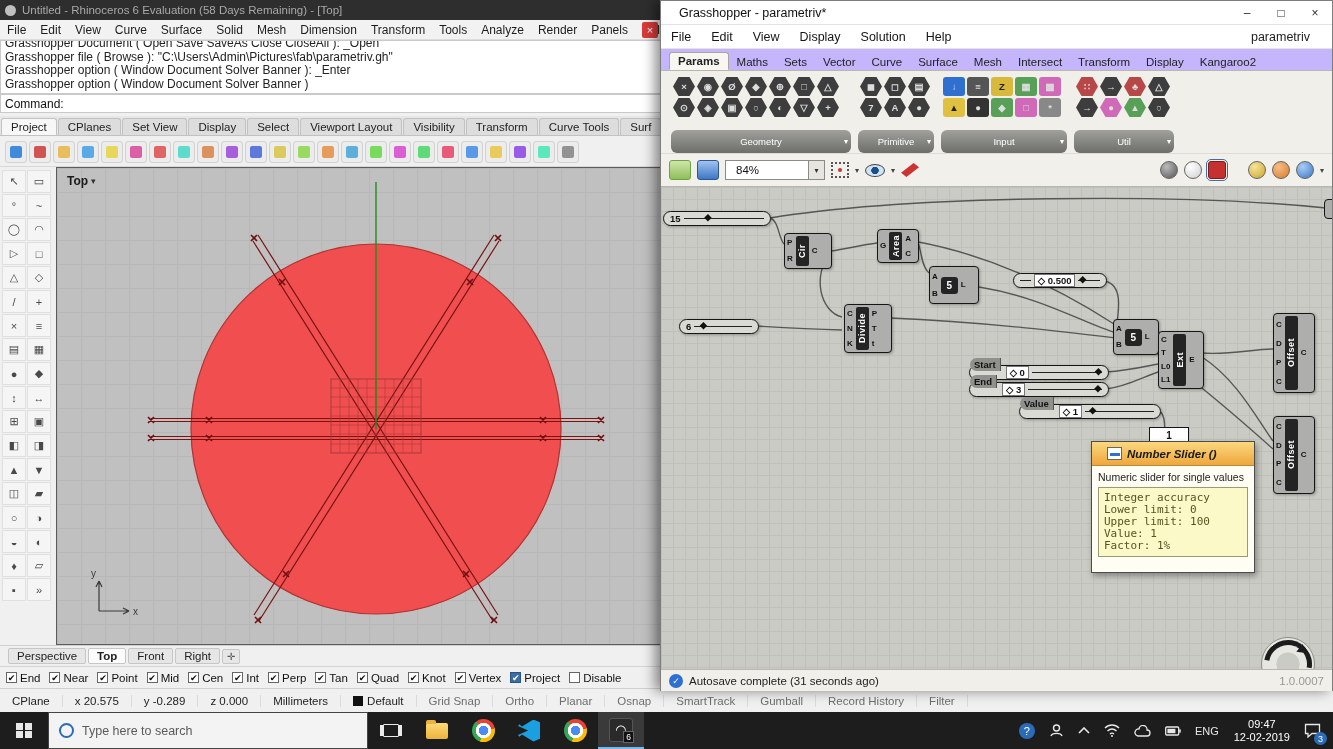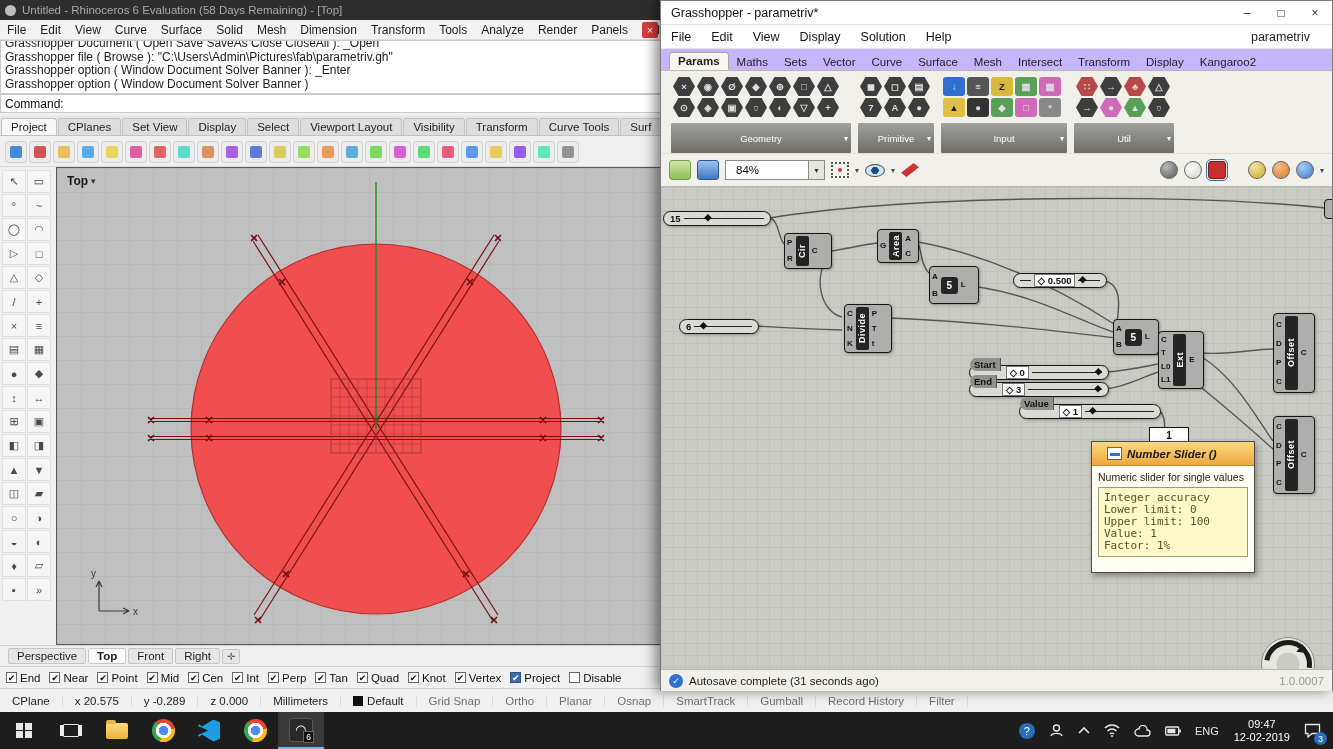--- a/index.html
+++ b/index.html
@@ -80,43 +80,43 @@
   #rh-status{position:absolute;left:0;top:688px;width:100%;height:24px;background:#f0f0f0;border-top:1px solid #cfcfcf;
     display:flex;align-items:center;font-size:11.5px;color:#1d1d1d}
   #rh-status span{padding:0 12px;border-right:1px solid #dadada;white-space:nowrap;display:flex;align-items:center;gap:4px}
   #rh-status span.tog{color:#6e6e6e}
   #rh-status .chip{width:10px;height:10px;background:#111;display:inline-block}
 
   
   #gh{position:absolute;left:660px;top:0;width:673px;height:691px;background:#f1efe9;border:1px solid #7d7d7d;
     box-shadow:-5px 0 12px rgba(0,0,0,.45)}
   #gh-title{position:absolute;left:0;top:0;width:100%;height:24px;background:#fff;display:flex;align-items:center;border-bottom:1px solid #e2e2e2}
-  #gh-title .t{padding-left:10px;font-size:12.5px;color:#111;flex:1}
+  #gh-title .t{padding-left:18px;font-size:12.5px;color:#111;flex:1}
   #gh-title .wc{width:34px;height:24px;display:flex;align-items:center;justify-content:center;font-size:12px;color:#333}
   #gh-menu{position:absolute;left:0;top:24px;width:100%;height:24px;background:#fff;display:flex;align-items:center;border-bottom:1px solid #e6e4de}
   #gh-menu span{padding:0 10px;font-size:12.5px;color:#151515}
   #gh-menu .right{position:absolute;right:12px;color:#222}
   #gh-tabs{position:absolute;left:0;top:48px;width:100%;height:22px;background:#c4b5fd;border-bottom:1px solid #b9b7ae;display:flex;align-items:flex-end;padding-left:8px}
   #gh-tabs span{font-size:11.5px;color:#222;padding:2px 8px;white-space:nowrap}
   #gh-tabs span.sel{background:#f7f6f1;border:1px solid #a8a6a0;border-bottom:1px solid #f7f6f1;border-radius:3px 3px 0 0;font-weight:bold}
   #gh-palette{position:absolute;left:0;top:70px;width:100%;height:82px;background:#f1efe9;display:flex;gap:7px;padding:4px 0 0 10px}
   .pgroup{display:flex;flex-direction:column}
   .pgrid{display:flex;flex-wrap:wrap;gap:2px;align-content:flex-start;flex:1;padding:2px}
   .hex{width:22px;height:19px;background:#3d3d3d;color:#ddd;font-size:9.5px;font-weight:bold;
     clip-path:polygon(25% 0,75% 0,100% 50%,75% 100%,25% 100%,0 50%);display:flex;align-items:center;justify-content:center}
   .pgrid.input .hex{clip-path:none;border-radius:3px}
   .pgrid.input .hex:nth-child(1){background:#2f6fd0}.pgrid.input .hex:nth-child(2){background:#555}
   .pgrid.input .hex:nth-child(3){background:#d8b93c;color:#222}.pgrid.input .hex:nth-child(4){background:#58a058}
   .pgrid.input .hex:nth-child(5){background:#d06ab8}.pgrid.input .hex:nth-child(6){background:#e0c040;color:#222}
   .pgrid.input .hex:nth-child(7){background:#333}.pgrid.input .hex:nth-child(8){background:#58a058}
   .pgrid.input .hex:nth-child(9){background:#d06ab8}.pgrid.input .hex:nth-child(10){background:#888}
   .pgrid.util .hex:nth-child(1){background:#b84848}.pgrid.util .hex:nth-child(3){background:#b84848}
   .pgrid.util .hex:nth-child(6){background:#d06ab8}.pgrid.util .hex:nth-child(7){background:#58a058}
-  .pbar{height:30px;background:linear-gradient(#a0a09c,#6d6d69);color:#fff;font-size:9.5px;
-    display:flex;align-items:center;justify-content:center;position:relative;border-radius:1px}
+  .pbar{height:23px;background:linear-gradient(#a0a09c,#6d6d69);color:#fff;font-size:9.5px;
+    display:flex;align-items:center;justify-content:center;position:relative;border-radius:6px}
   .pbar u{position:absolute;right:3px;font-size:8px;text-decoration:none}
   #gh-canvasbar{position:absolute;left:0;top:152px;width:100%;height:34px;background:#f2f0ea;border-top:1px solid #dedcd4;border-bottom:1px solid #b9b7ae;
     display:flex;align-items:center;gap:6px;padding:0 8px}
   .cbtn{width:22px;height:20px;border-radius:3px;display:flex;align-items:center;justify-content:center}
   #ic-open{background:linear-gradient(#cfe6a9,#8fbf59);border:1px solid #6f9f49}
   #ic-save{background:linear-gradient(#9fc4ef,#3e76c4);border:1px solid #2e5694}
   #gh-zoom{width:100px;height:20px;background:#fff;border:1px solid #8a8a86;display:flex;align-items:center;font-size:11.5px;color:#111;position:relative;padding-left:10px}
   #gh-zoom u{position:absolute;right:0;top:0;width:16px;height:100%;background:#e7e5df;border-left:1px solid #8a8a86;
     display:flex;align-items:center;justify-content:center;font-size:8px;text-decoration:none;color:#333}
   #ic-zoomwin{width:18px;height:16px;border:2px dotted #555;position:relative}
@@ -771,20 +771,24 @@
   </div>
 
   <div id="taskbar">
     <div id="tb-start">
       <span class="win">
           <i></i>
           <i></i>
           <i></i>
           <i></i>
         </span>
+    </div>
+    <div id="tb-search">
+      <span class="ring"></span>
+      <span>Type here to search</span>
     </div>
     <div class="tb-slot">
         <div id="tv"></div>
       </div>
     <div class="tb-slot">
         <div class="folder"></div>
       </div>
     <div class="tb-slot">
         <div class="chromeic"></div>
       </div>

